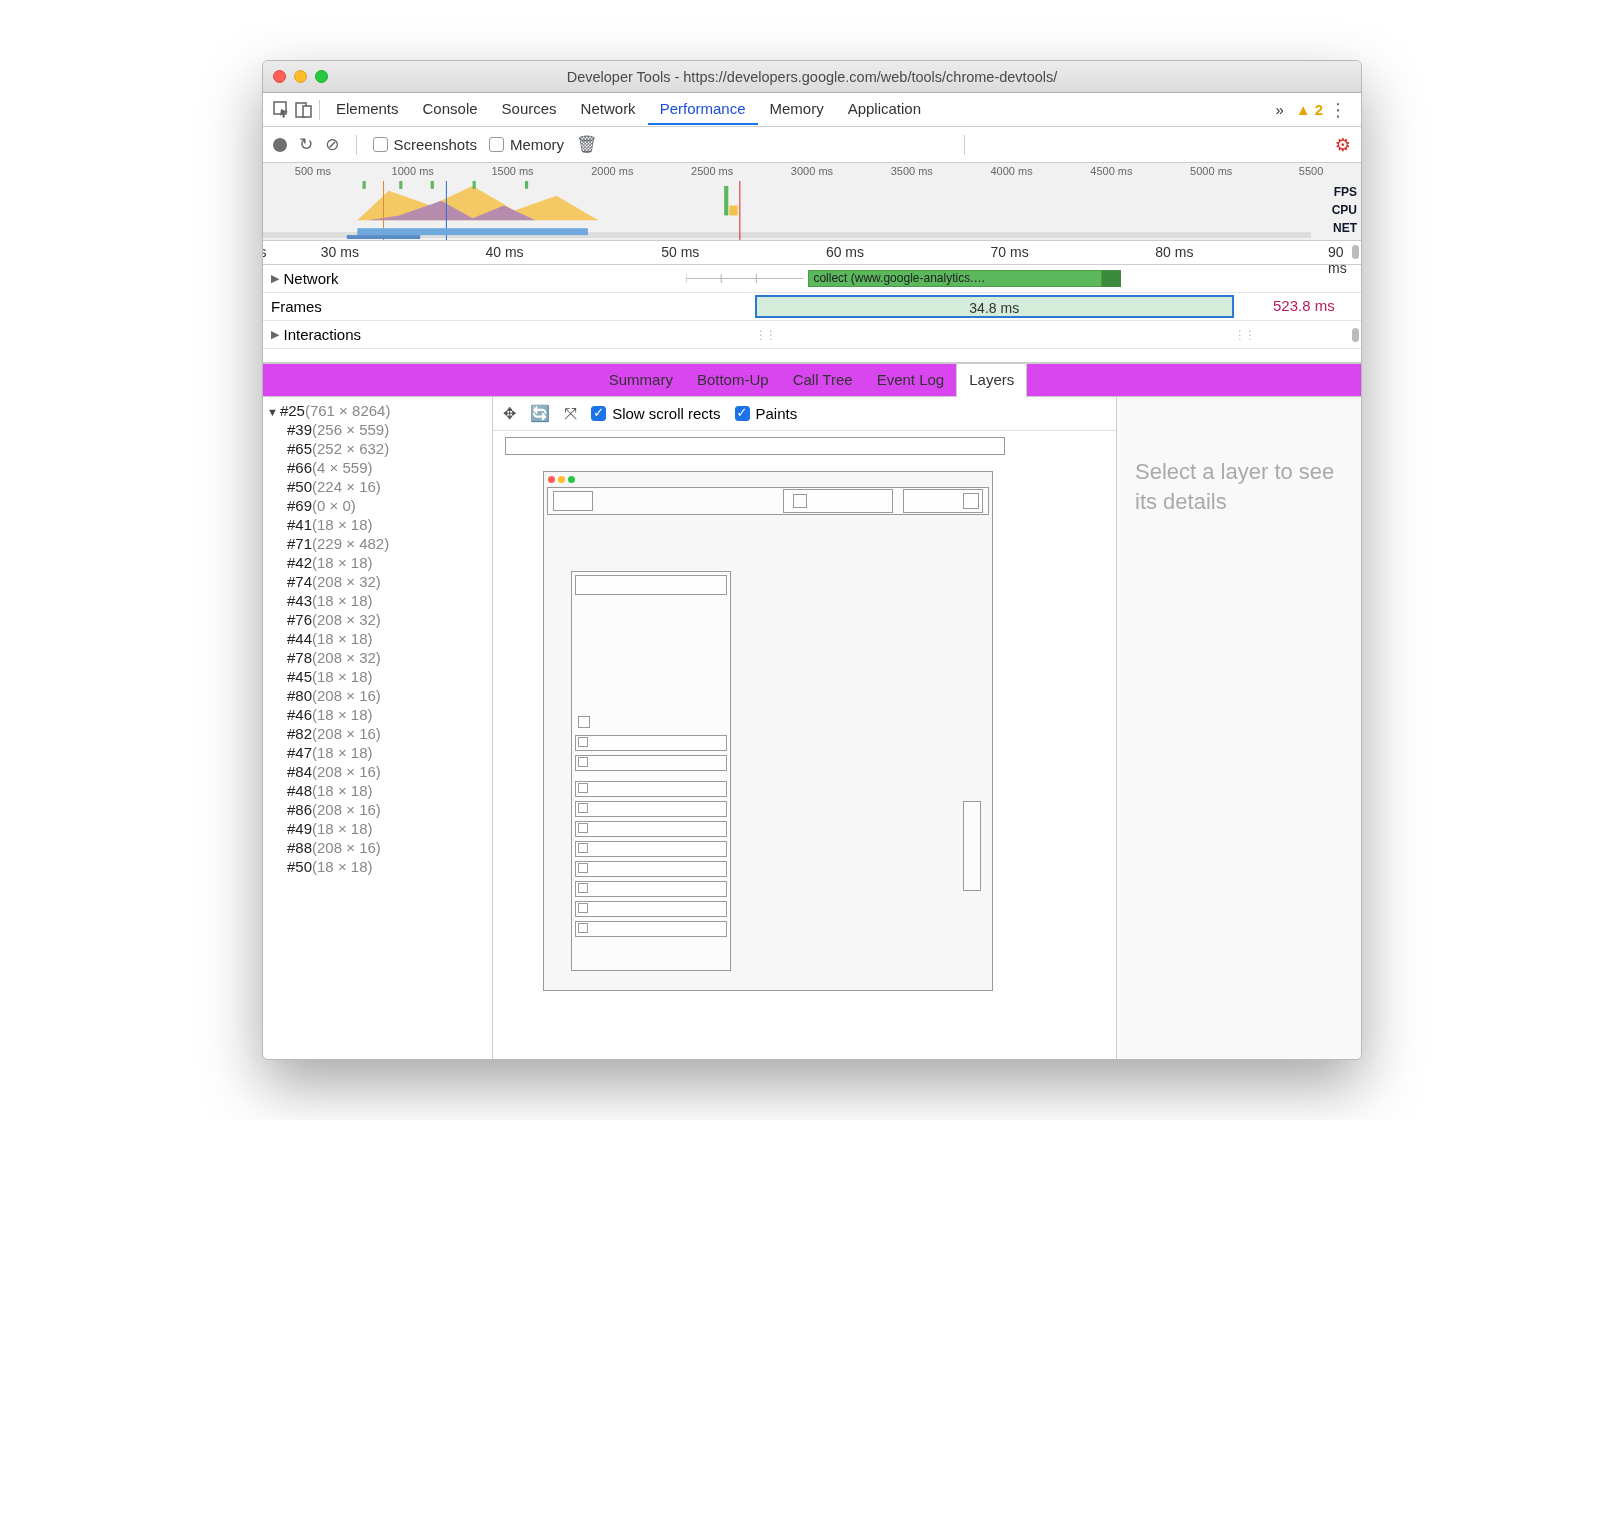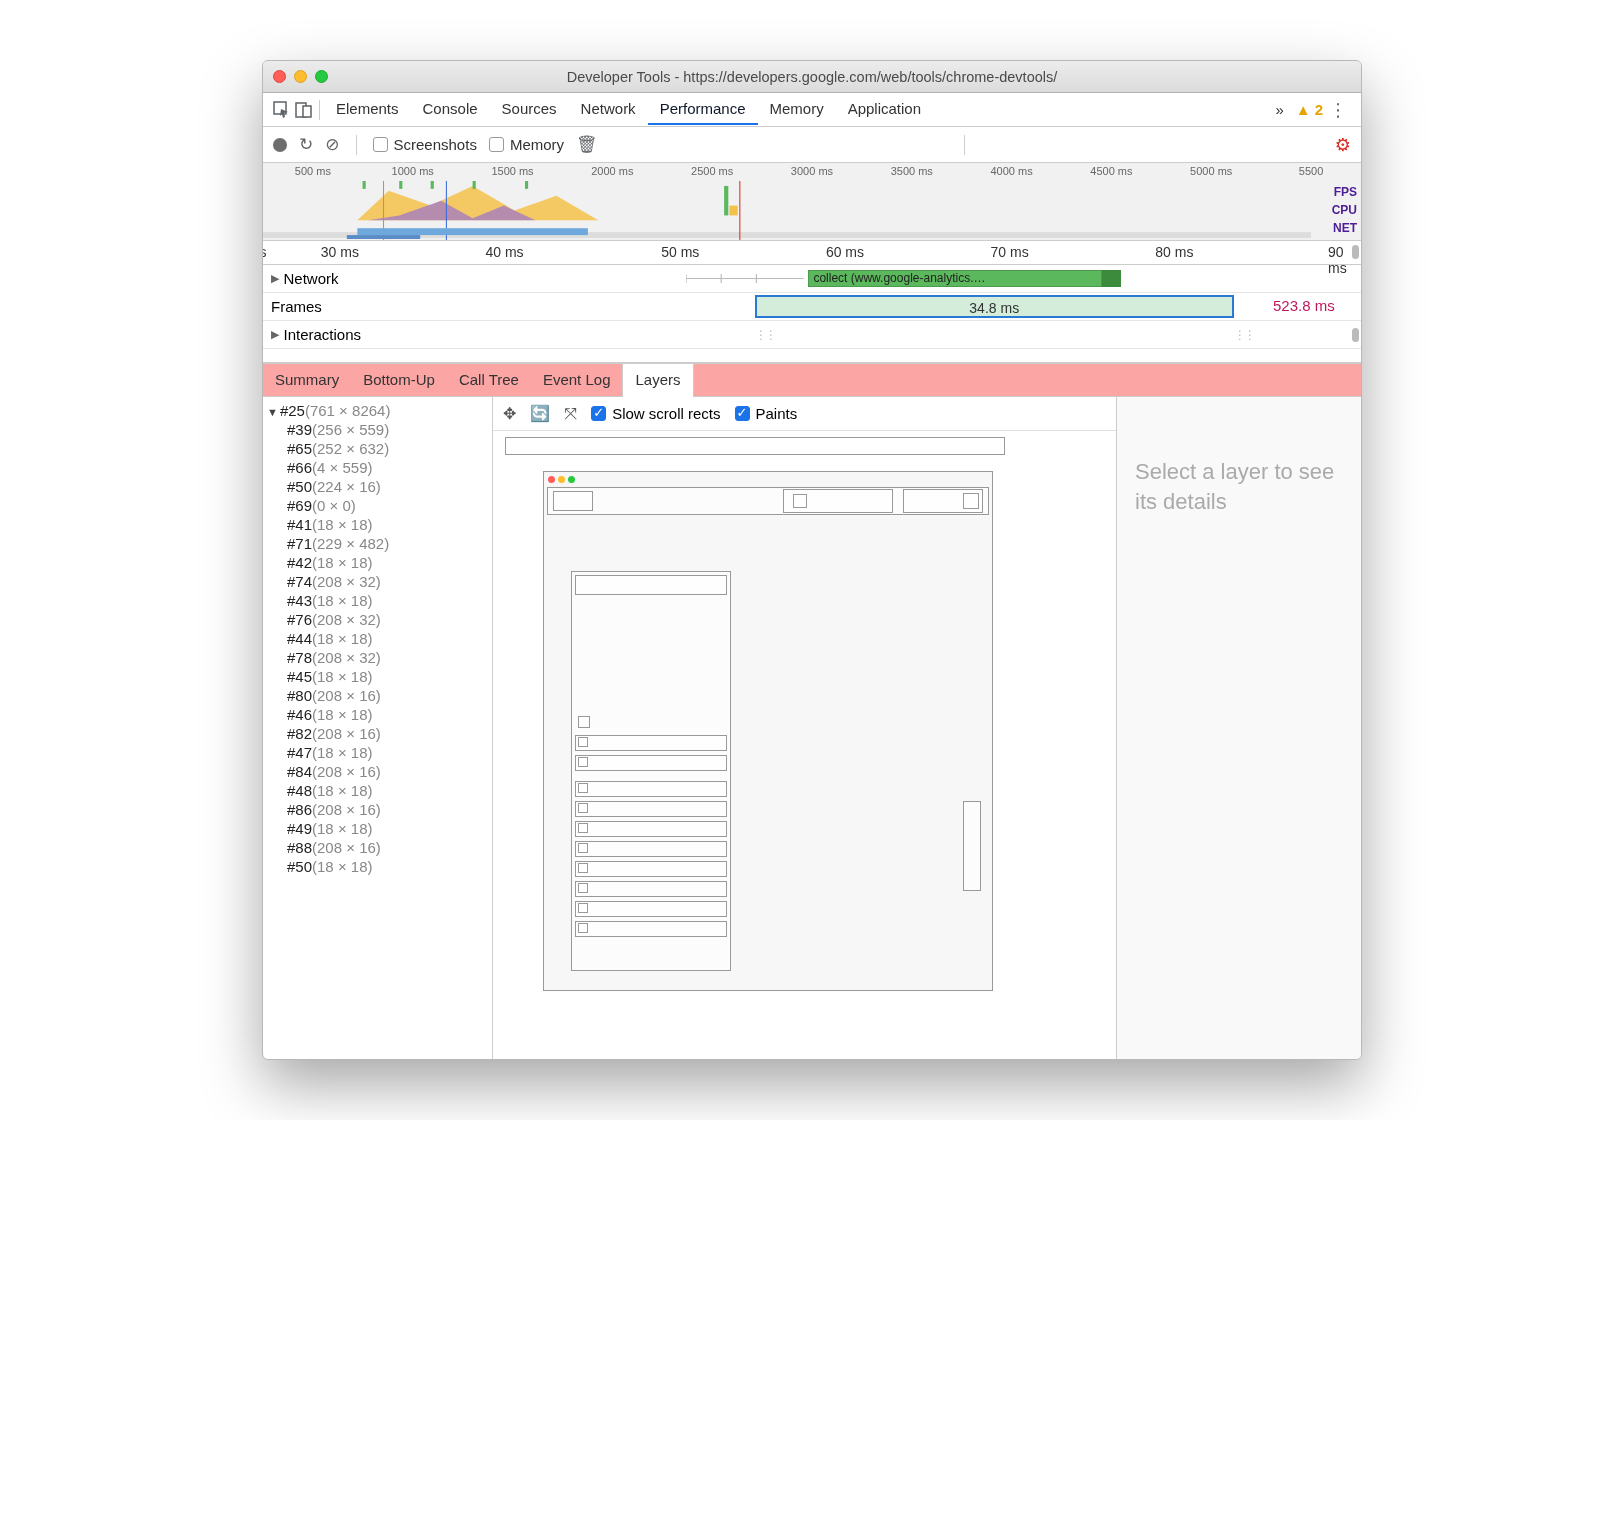--- a/index.html
+++ b/index.html
@@ -10,48 +10,48 @@
 .dot { width: 13px; height: 13px; border-radius: 50%; }
 .dot.red { background:#ff5f57; border:1px solid #e0443e; }
 .dot.yellow { background:#ffbd2e; border:1px solid #dea123; }
 .dot.green { background:#28c940; border:1px solid #1aab29; }
 .title { position:absolute; left:0; right:0; text-align:center; font-size:14.5px; color:#4a4a4a; }
 .toolbar1 { height: 34px; border-bottom: 1px solid #ccc; display:flex; align-items:center; padding: 0 8px; font-size: 15px; color:#333; }
 .tb-icon { width: 22px; height: 22px; display:flex; align-items:center; justify-content:center; color:#5f6367; }
 .vline { width:1px; height:20px; background:#ccc; margin: 0 4px; }
 .tabs { display:flex; gap: 0; flex:1; }
 .tab { padding: 6px 12px; color:#333; cursor:pointer; }
-.tab.active { color:#0f172a; border-bottom: 2px solid #1a73e8; }
+.tab.active { color:#1d4ed8; border-bottom: 2px solid #1a73e8; }
 .warn { color:#e5a500; font-weight:bold; display:flex; align-items:center; gap:4px; margin-left:auto; }
 .menu-icon { color:#5f6367; font-size:18px; padding: 0 6px; }
 .toolbar2 { height: 36px; border-bottom:1px solid #ccc; display:flex; align-items:center; padding: 0 10px; gap: 12px; font-size: 15px; color:#333; }
 .rec { width:14px; height:14px; border-radius:50%; background:#6e6e6e; }
 .tb2-icon { color:#5f6367; font-size:17px; }
 .chk { display:flex; align-items:center; gap:6px; }
 .chkbox { width:15px; height:15px; border:1px solid #999; border-radius:3px; }
 .gear { color:#d93025; font-size:18px; margin-left:auto; }
 .overview { height: 78px; background:#f1f1f1; border-bottom:1px solid #ccc; position:relative; font-size:11px; color:#666; }
 .ov-ruler { height:18px; display:flex; }
 .ov-tick { flex:1; text-align:center; padding-top:2px; }
 .ov-body { position:absolute; top:18px; bottom:0; left:0; right:50px; }
-.ov-labels { position:absolute; right:4px; top:20px; font-size:12px; color:#4c1d95; font-weight:bold; line-height:18px; text-align:right; }
+.ov-labels { position:absolute; right:4px; top:20px; font-size:12px; color:#0f172a; font-weight:bold; line-height:18px; text-align:right; }
 .ov-svg { width:100%; height:100%; }
 .ruler2 { height:24px; border-bottom:1px solid #ccc; display:flex; font-size:14px; color:#333; position:relative; }
 .r2-tick { position:absolute; transform:translateX(-50%); top:3px; }
 .scrollhint { position:absolute; right:2px; top:4px; width:7px; height:14px; background:#bbb; border-radius:4px; }
 .track-row { height:28px; border-bottom:1px solid #e5e5e5; display:flex; align-items:center; font-size:15px; position:relative; }
 .track-label { width: 120px; padding-left: 8px; display:flex; align-items:center; gap:4px; }
 .tri { font-size:11px; color:#666; }
 .track-body { flex:1; position:relative; height:100%; }
 .netbar { position:absolute; top:5px; height:17px; background:#5cb85c; border:1px solid #4a9b4a; font-size:12px; color:#222; padding:0 4px; overflow:hidden; white-space:nowrap; }
 .netbar-pre { position:absolute; top:9px; height:9px; }
 .framebar { position:absolute; top:2px; bottom:2px; background:#d4edda; border:2px solid #2a7ad4; font-size:14px; text-align:center; line-height:22px; color:#333; }
 .frametxt { position:absolute; top:4px; font-size:15px; color:#be185d; }
 .grip { position:absolute; top:7px; color:#bbb; font-size:12px; letter-spacing:-2px; }
-.subtabs { height:34px; background:#fca5a5; border-top:1px solid #ccc; border-bottom:1px solid #ccc; display:flex; align-items:stretch; font-size:15px; }
+.subtabs { height:34px; background:#d946ef; border-top:1px solid #ccc; border-bottom:1px solid #ccc; display:flex; align-items:stretch; font-size:15px;justify-content:center; }
 .subtab { padding: 7px 12px; color:#333; cursor:pointer; }
 .subtab.active { background:#fff; border-top:1px solid #ccc; border-left:1px solid #ccc; border-right:1px solid #ccc; margin-top:-1px; margin-bottom:-1px; }
 .layers-area { flex:1; display:flex; overflow:hidden; }
 .layer-tree { width: 230px; border-right:1px solid #ccc; overflow-y:auto; font-size:15px; padding:4px 0; }
 .layer-item { padding: 1px 6px; white-space:nowrap; cursor:pointer; }
 .layer-item .lid { color:#222; }
 .layer-item .ldim { color:#888; }
 .layer-root { padding-left:4px; }
 .layer-child { padding-left: 24px; }
 .layer-caret { font-size:11px; color:#444; margin-right:2px; }

